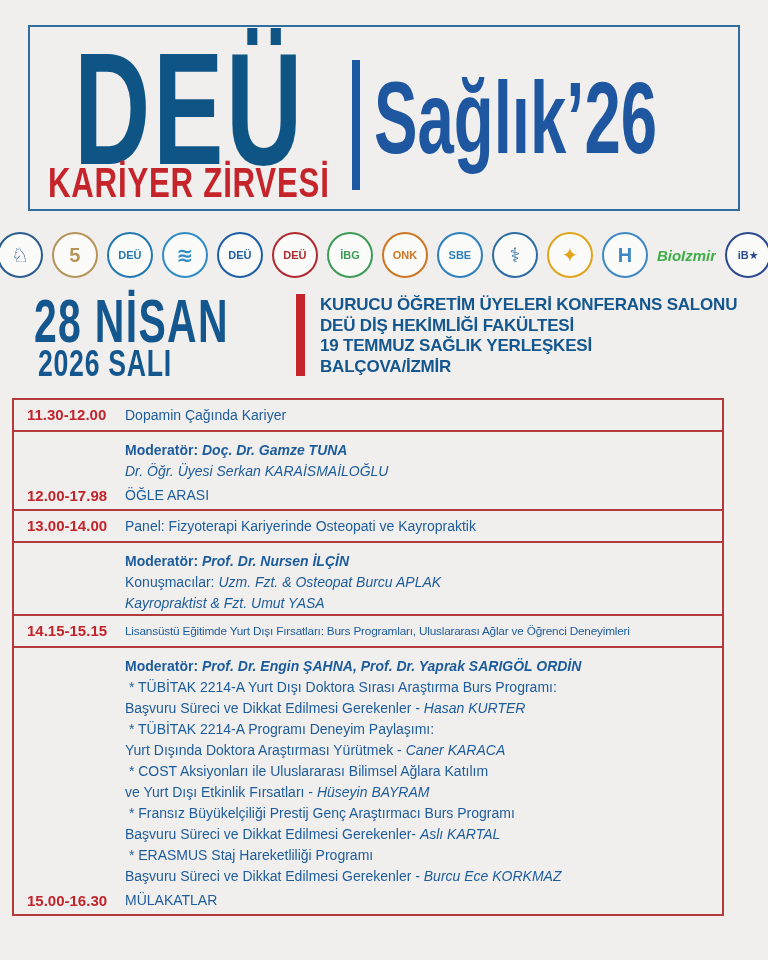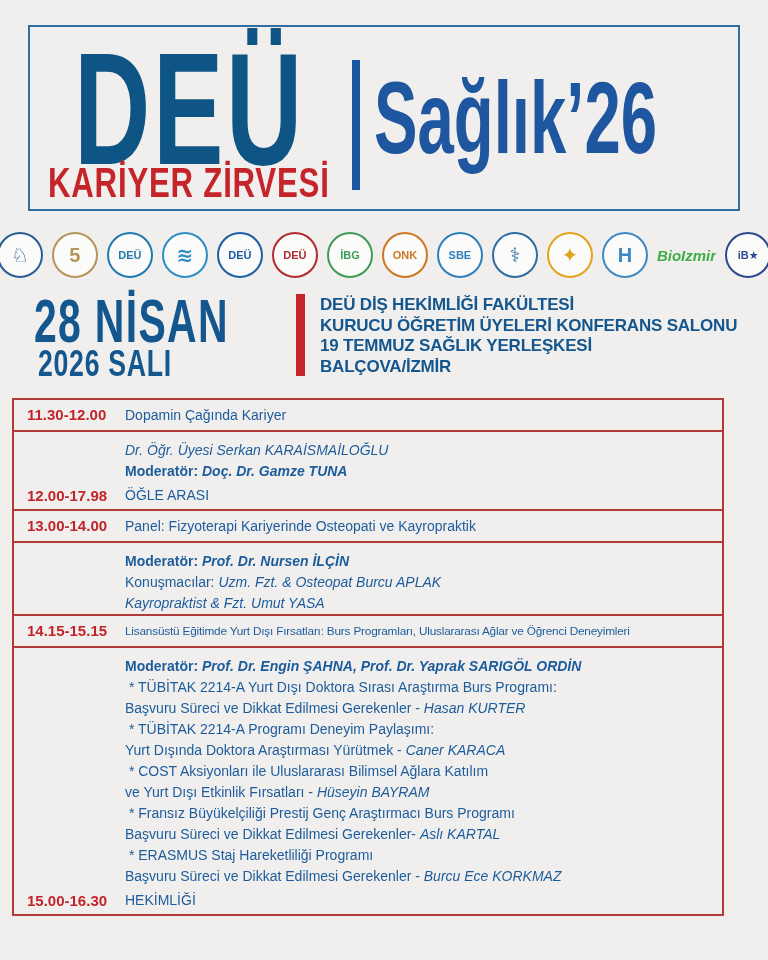--- a/index.html
+++ b/index.html
@@ -97,42 +97,42 @@
       <div class="logo" style="color: rgb(63, 136, 195); border-color: rgb(63, 136, 195); font-size: 20px;">H</div>
       <div class="logo plain" style="color: rgb(63, 174, 73); font-size: 15px;">BioIzmir</div>
       <div class="logo" style="color: rgb(44, 74, 142); border-color: rgb(44, 74, 142); font-size: 11px;">iB★</div>
     </div>
 
   <div class="date-block">
     <div class="date-day">28 NİSAN</div>
     <div class="date-year">2026 SALI</div>
     <div class="red-bar"></div>
     <div class="venue">
+      <div>KURUCU ÖĞRETİM ÜYELERİ KONFERANS SALONU</div>
       <div>DEÜ DİŞ HEKİMLİĞİ FAKÜLTESİ</div>
-      <div>KURUCU ÖĞRETİM ÜYELERİ KONFERANS SALONU</div>
       <div>19 TEMMUZ SAĞLIK YERLEŞKESİ</div>
       <div>BALÇOVA/İZMİR</div>
     </div>
   </div>
 
   <div class="schedule">
       <div class="sec">
         <div class="srow time-row">
           <span class="stime">11.30-12.00</span>
           <span class="stext"><span>Dopamin Çağında Kariyer</span></span>
         </div>
       </div>
       <div class="sec multi">
         <div class="srow detail-row">
           <span class="stime"></span>
+          <span class="stext"><span class="b">Moderatör: </span><span class="b i">Doç. Dr. Gamze TUNA</span></span>
+        </div>
+        <div class="srow detail-row">
+          <span class="stime"></span>
           <span class="stext"><span class="i">Dr. Öğr. Üyesi Serkan KARAİSMAİLOĞLU</span></span>
-        </div>
-        <div class="srow detail-row">
-          <span class="stime"></span>
-          <span class="stext"><span class="b">Moderatör: </span><span class="b i">Doç. Dr. Gamze TUNA</span></span>
         </div>
         <div class="srow time-row">
           <span class="stime">12.00-17.98</span>
           <span class="stext"><span>ÖĞLE ARASI</span></span>
         </div>
       </div>
       <div class="sec">
         <div class="srow time-row">
           <span class="stime">13.00-14.00</span>
           <span class="stext"><span>Panel: Fizyoterapi Kariyerinde Osteopati ve Kayropraktik</span></span>
@@ -198,18 +198,18 @@
         <div class="srow detail-row">
           <span class="stime"></span>
           <span class="stext"><span>&nbsp;* ERASMUS Staj Hareketliliği Programı</span></span>
         </div>
         <div class="srow detail-row">
           <span class="stime"></span>
           <span class="stext"><span>Başvuru Süreci ve Dikkat Edilmesi Gerekenler - </span><span class="i">Burcu Ece KORKMAZ</span></span>
         </div>
         <div class="srow time-row">
           <span class="stime">15.00-16.30</span>
-          <span class="stext"><span>HEKİMLİĞİ</span></span>
+          <span class="stext"><span>MÜLAKATLAR</span></span>
         </div>
       </div>
     </div>
 
 </div>
 
 </body></html>

